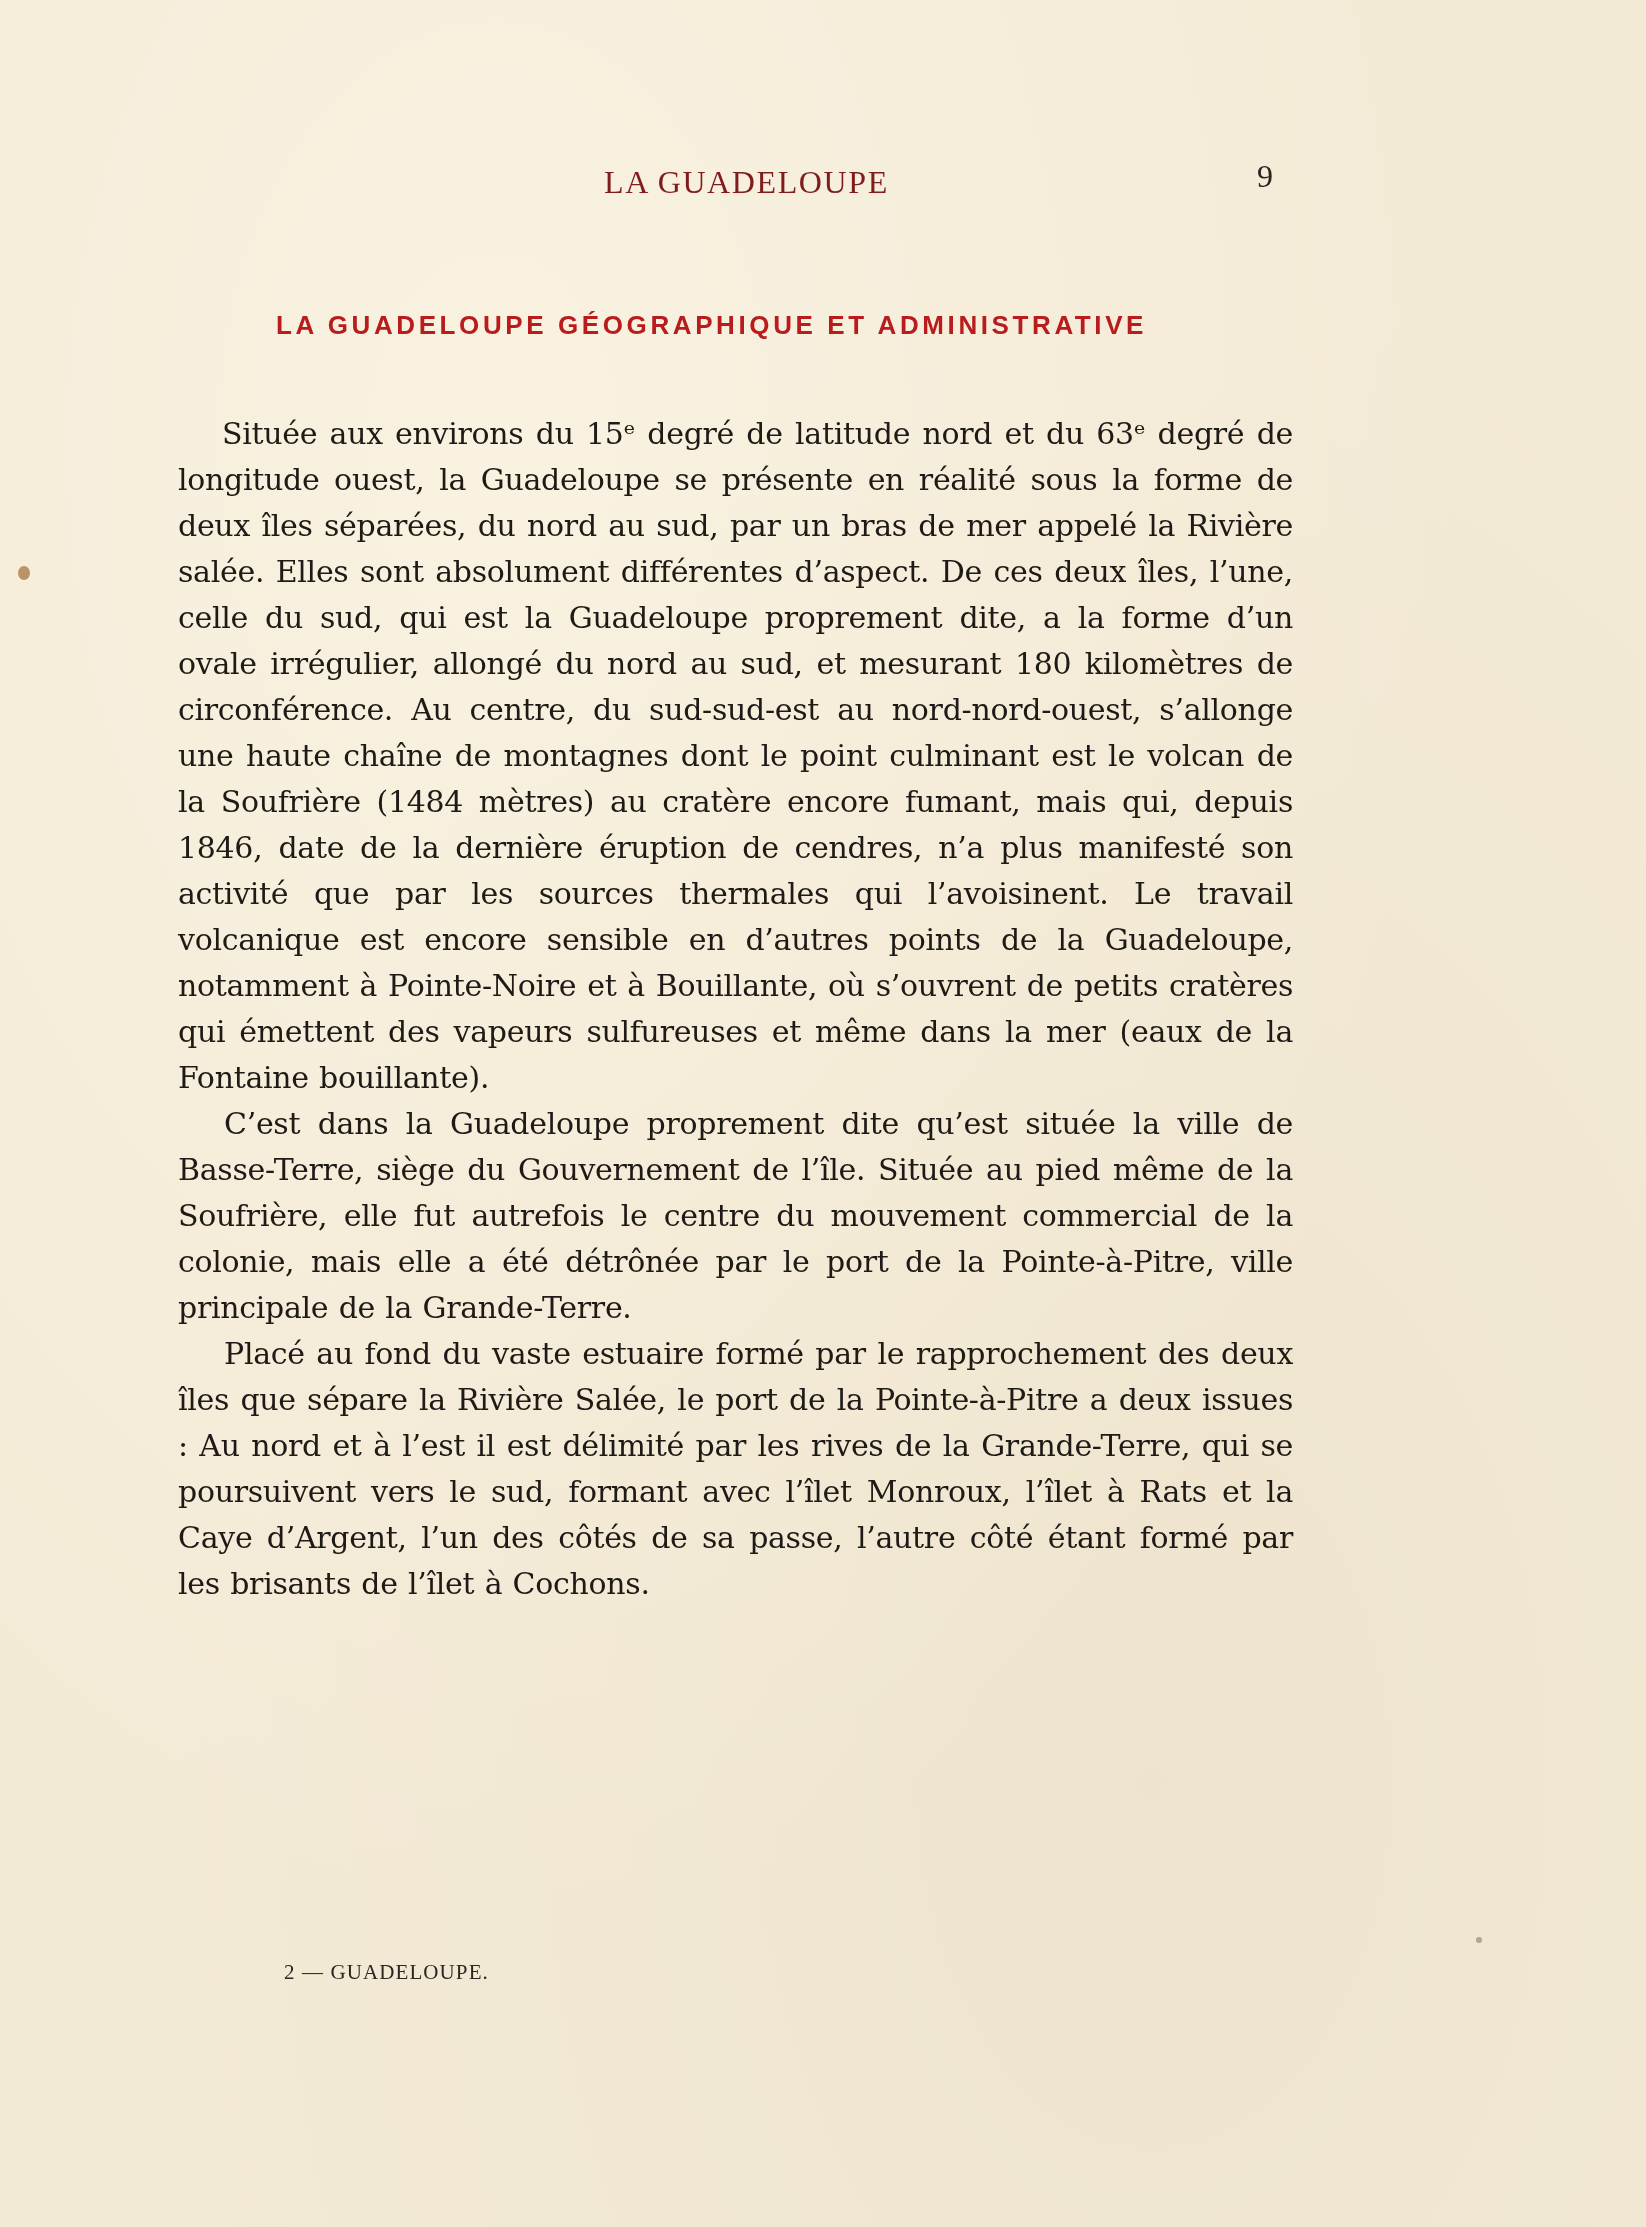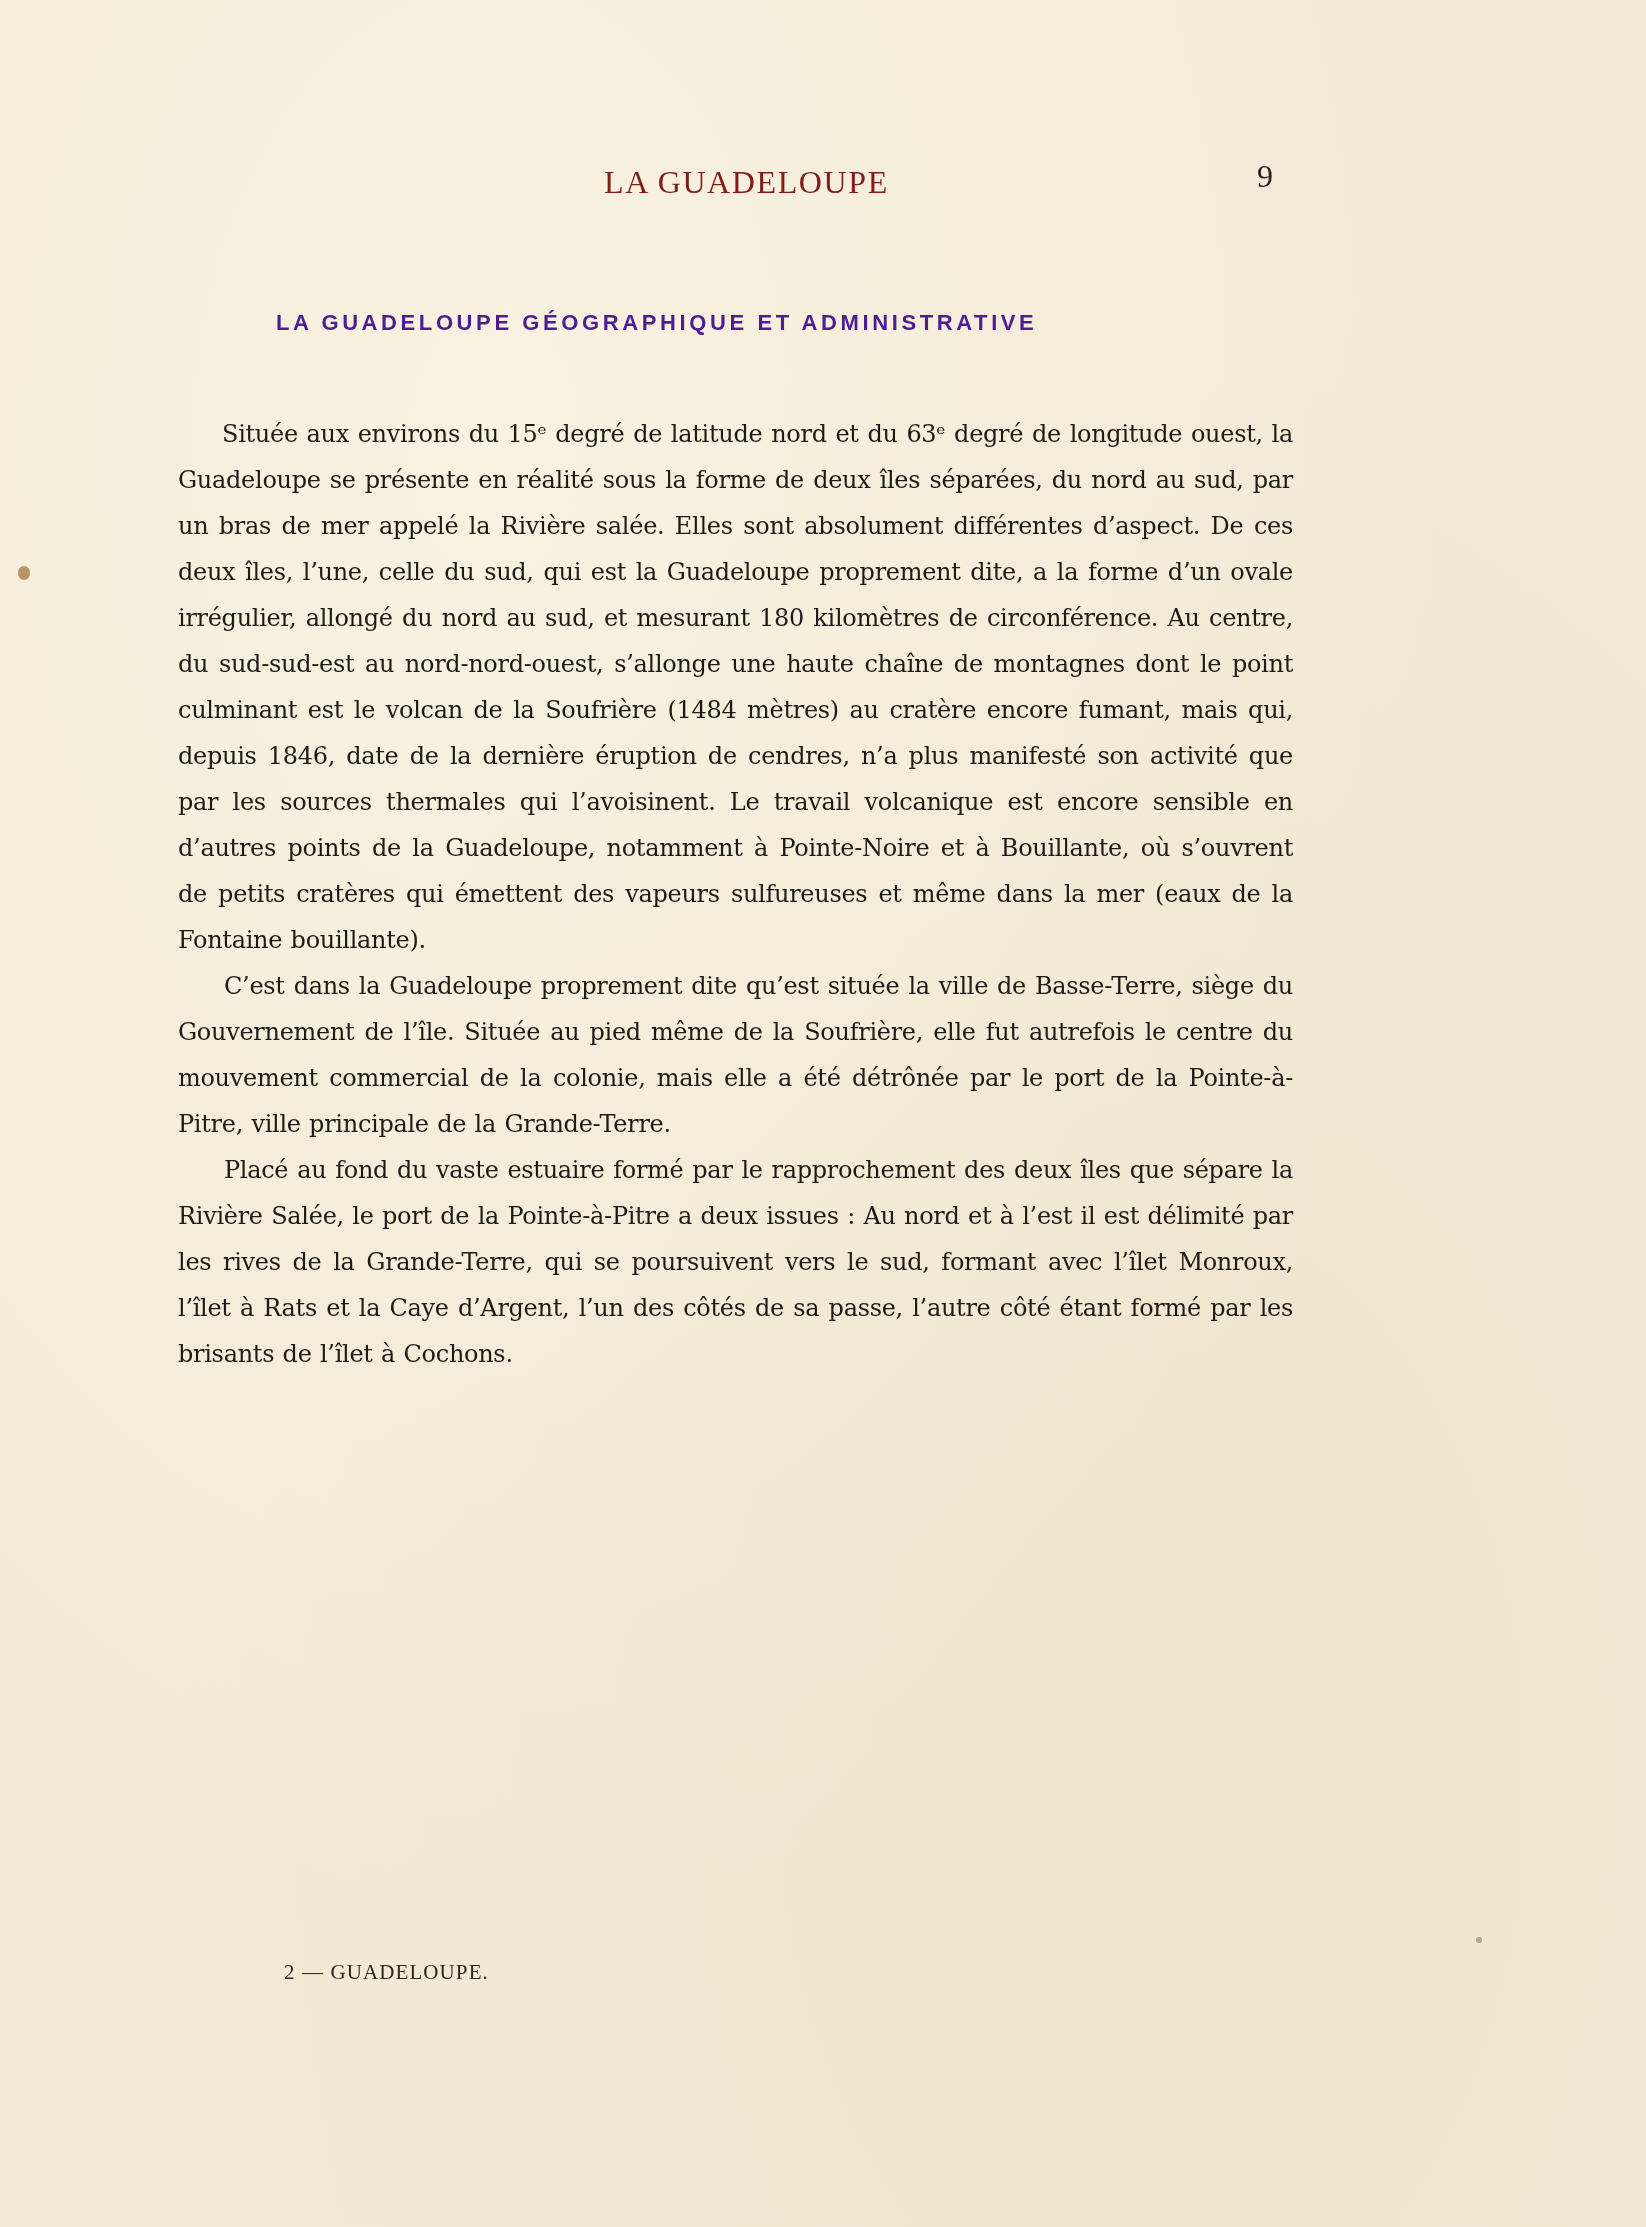--- a/index.html
+++ b/index.html
@@ -35,32 +35,32 @@
       font-size: 32px;
       color: #2a2520;
     }
     .section-title {
       position: absolute;
       top: 310px;
       left: 276px;
       width: 1093px;
       font-family: "Liberation Sans", sans-serif;
       font-weight: bold;
-      font-size: 22px;
+      font-size: 26px;
       letter-spacing: 3.6px;
-      color: #4c1d95;
+      color: #b91c1c;
       white-space: nowrap;
     }
     .body-text {
       position: absolute;
       top: 411px;
       left: 178px;
       width: 1115px;
       font-family: "DejaVu Serif", serif;
-      font-size: 24px;
+      font-size: 30px;
       line-height: 46px;
       text-align: justify;
       color: #1e1a16;
       letter-spacing: -0.3px;
       word-spacing: 1.1px;
     }
     .body-text .para {
       margin: 0;
       text-indent: 46px;
     }

